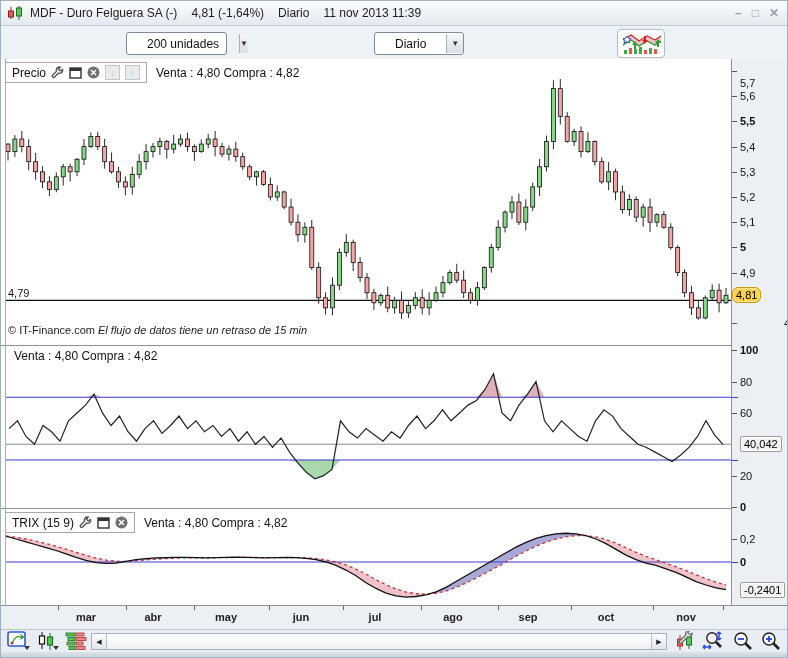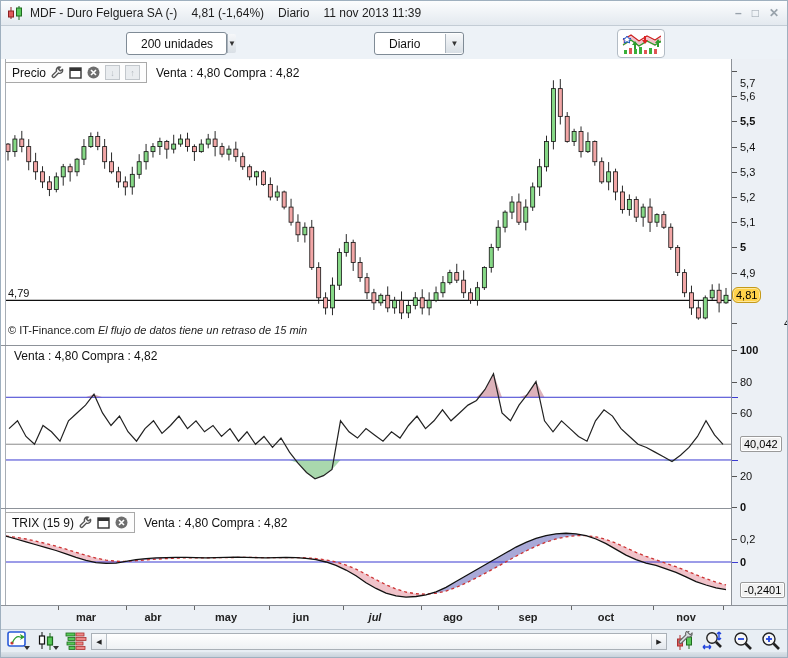--- a/index.html
+++ b/index.html
@@ -10,21 +10,21 @@
     display:flex;align-items:center;font-size:12px;color:#1d1d1d;}
   #titlebar .tseg{margin-right:14px;white-space:nowrap;}
   #title-icon{margin:0 6px 0 6px;display:flex;}
   #win-buttons{position:absolute;right:8px;top:0;height:24px;display:flex;align-items:center;gap:10px;
     color:#98a2ab;font-weight:bold;font-size:12px;}
   #win-buttons span{cursor:default;}
   
   #toolbar{position:absolute;left:0;top:25px;width:100%;height:33px;background:#edf2f7;border-bottom:1px solid #c3ccd5;}
   .dropdown{position:absolute;height:21px;background:#fff;border:1px solid #7f8b96;border-radius:3px;
     display:flex;align-items:center;font-size:12px;color:#111;}
-  .dropdown .dd-label{padding:0 14px;flex:1;white-space:nowrap;}
+  .dropdown .dd-label{padding:0 20px;flex:1;white-space:nowrap;}
   .dd-btn{width:17px;height:19px;margin:0;border-left:1px solid #aab3bc;border-radius:0 2px 2px 0;
     background:linear-gradient(#f6f8fa,#d9dfe5);display:flex;align-items:center;justify-content:center;
     font-size:8px;color:#333;}
   #dd-units{left:125px;top:6px;width:99px;}
   #dd-period{left:373px;top:6px;width:88px;}
   #style-btn{position:absolute;left:616px;top:3px;width:46px;height:27px;background:#fff;
     border:1px solid #b3bcc5;border-radius:4px;display:flex;align-items:center;justify-content:center;}
   
   #gutter{position:absolute;left:730px;top:58px;width:58px;height:546px;background:#ecf0f5;border-left:1px solid #8d9299;}
   .axis-label{position:absolute;left:8px;font-size:11px;color:#111;transform:translateY(-50%);white-space:nowrap;}
@@ -460,21 +460,21 @@
       <div class="xtick" style="left: 342px;"></div>
       <div class="xtick" style="left: 420px;"></div>
       <div class="xtick" style="left: 497px;"></div>
       <div class="xtick" style="left: 570px;"></div>
       <div class="xtick" style="left: 652px;"></div>
       <div class="xtick" style="left: 722px;"></div>
       <div class="month-label" style="left: 85px;">mar</div>
       <div class="month-label" style="left: 152px;">abr</div>
       <div class="month-label" style="left: 225px;">may</div>
       <div class="month-label" style="left: 300px;">jun</div>
-      <div class="month-label" style="left: 374px; font-style: italic;">jul</div>
+      <div class="month-label" style="left: 374px;">jul</div>
       <div class="month-label" style="left: 452px;">ago</div>
       <div class="month-label" style="left: 527px;">sep</div>
       <div class="month-label" style="left: 605px;">oct</div>
       <div class="month-label" style="left: 685px;">nov</div>
     </div>
 
   <div id="bottombar">
     <div class="bb-icon" style="left:5px">
       <svg width="24" height="20" viewBox="0 0 24 20">
         <rect x="1" y="1" width="17" height="14" rx="2" fill="#fff" stroke="#2a5bd7" stroke-width="1.6"></rect>

